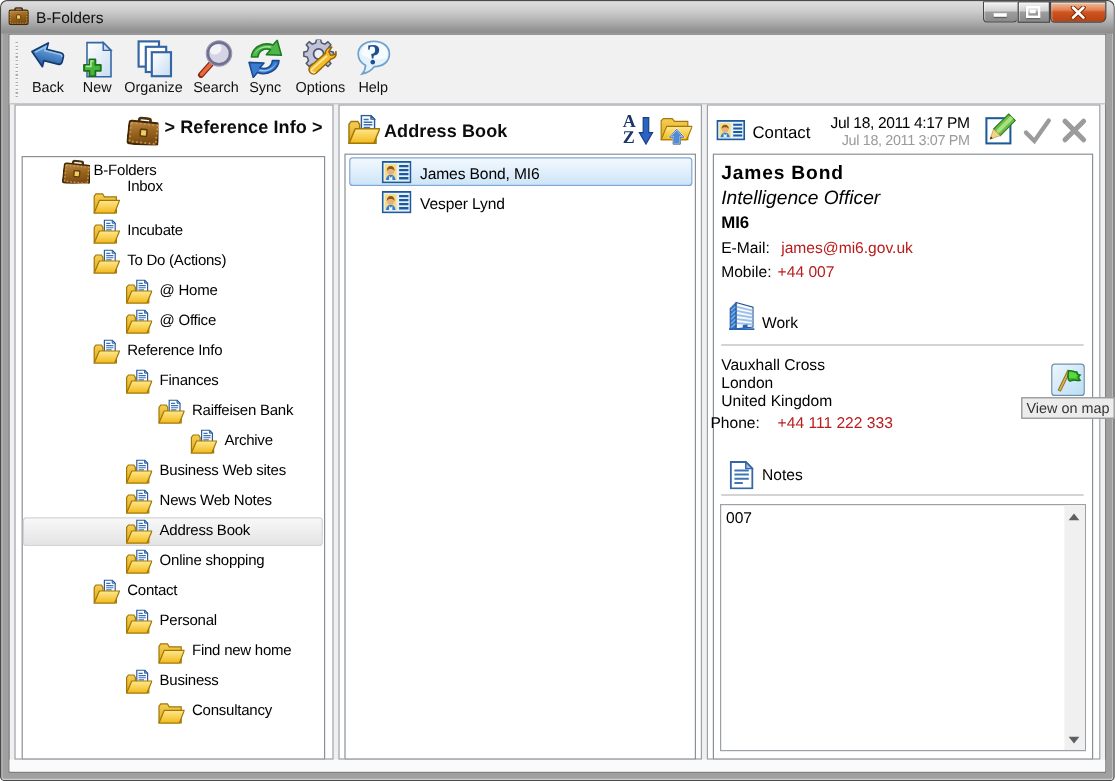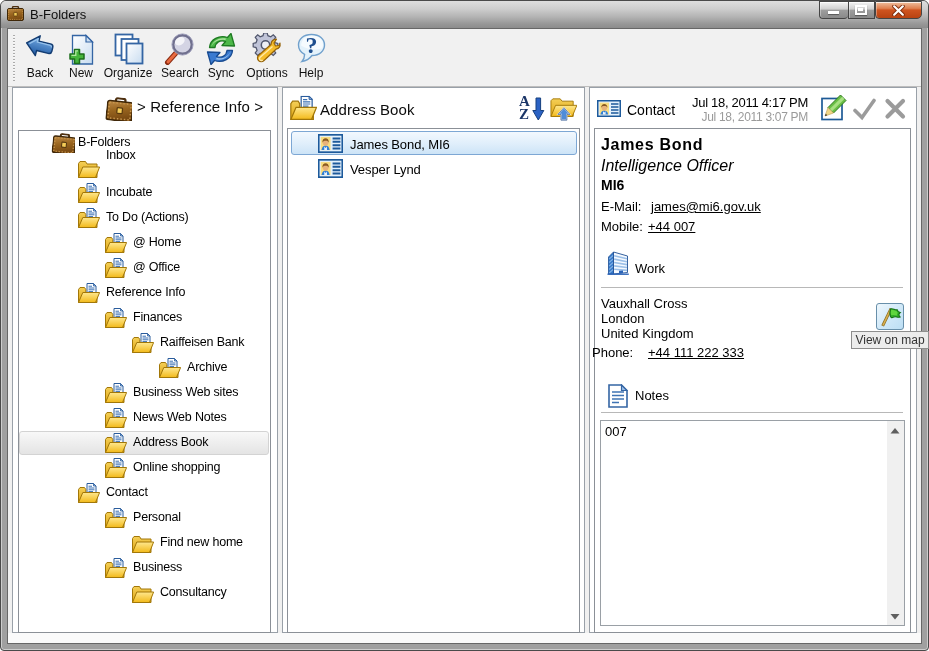--- a/index.html
+++ b/index.html
@@ -13,26 +13,26 @@
  background:linear-gradient(to bottom,#dedede 0%,#cdcdcd 30%,#b2b2b2 60%,#979797 85%,#8d8d8d 100%)}
 .titletext{left:30px;top:7px;font-size:13px;color:#101010}
 .client{left:7px;top:28px;width:915px;height:616px;background:#f0f0f0;border:1px solid #676767}
 .toolbar{left:8px;top:29px;width:913px;height:58px;background:#f1f1f1;border-bottom:1px solid #bdbdbd}
 .grip{left:13px;top:35px;width:2px;height:46px;
  background:repeating-linear-gradient(to bottom,#ababab 0 1px,#f8f8f8 1px 2px,transparent 2px 3px)}
 .tbtn{top:31px;height:54px;text-align:center;font-size:12px;color:#111}
 .tbtn svg{display:block;margin:2px auto 1px auto}
 .panel{background:#fff;border:1px solid #99a0a8;top:87px;height:546px}
 .inbox{background:#fff;border:1px solid #8b9097}
-.hdr-bold{font-weight:normal;font-size:15px;color:#0c0c0c;letter-spacing:.1px}
+.hdr-bold{font-weight:bold;font-size:15px;color:#0c0c0c;letter-spacing:.1px}
 .treetext{font-size:12.5px;color:#000;white-space:nowrap;letter-spacing:-0.2px}
 .sel-gray{background:linear-gradient(to bottom,#f8f8f8,#e4e4e4);border:1px solid #d3d3d3;border-radius:3px}
 .sel-blue{background:linear-gradient(to bottom,#f2f8fe 0%,#e1effb 50%,#cde4f7 100%);border:1px solid #7da7d4;border-radius:3px}
 .lbl{font-size:13px;color:#000}
-.link{color:#000000;text-decoration:underline}
+.link{color:#b91c1c;}
 .hr{height:1px;background:#b8b8b8}
 .capbtn{top:1px;height:18px;border:1px solid #454545;
  background:linear-gradient(to bottom,#f4f4f4 0%,#cfcfcf 45%,#9e9e9e 50%,#8a8a8a 100%);
  box-shadow:inset 0 1px 0 rgba(255,255,255,.75),inset 1px 0 0 rgba(255,255,255,.35)}
 </style>
 </head>
 <body>
 <svg width="0" height="0" style="position:absolute">
 <defs>
 <linearGradient id="g-fold" x1="0" y1="0" x2="0" y2="1">

